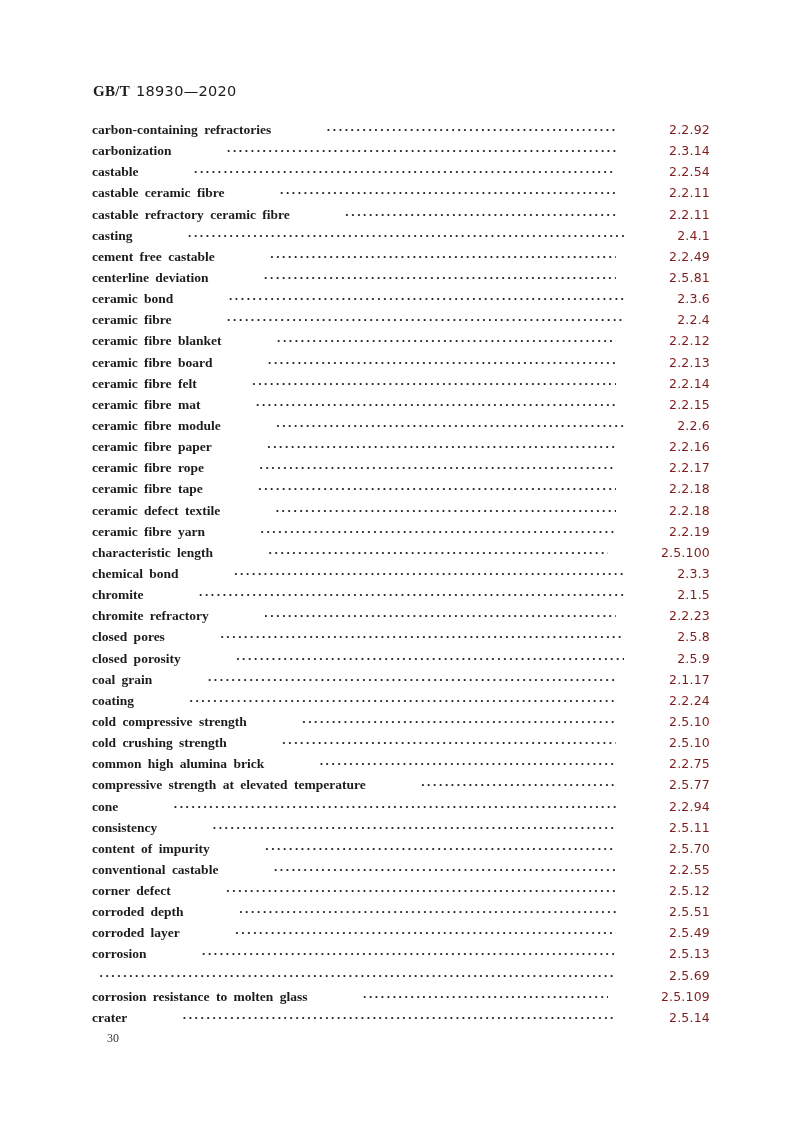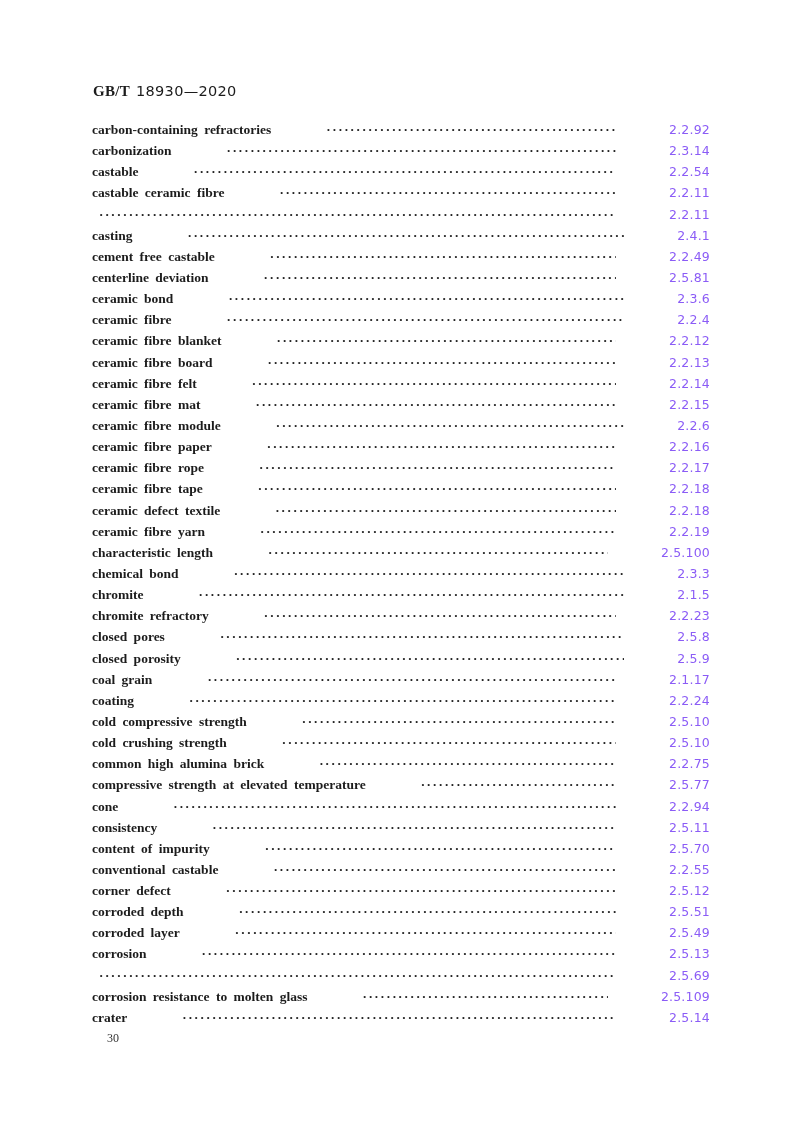--- a/index.html
+++ b/index.html
@@ -66,21 +66,21 @@
     margin: 0 5px 0 7px;
     color: #222222;
     min-width: 10px;
   }
   .section-num {
     flex: 0 0 auto;
     font-family: "DejaVu Sans", sans-serif;
     font-size: 12.5px;
     letter-spacing: 0.2px;
     text-align: right;
-    color: #8b5cf6;
+    color: #7f1d1d;
   }
   .page-number {
     position: absolute;
     left: 107px;
     top: 1031px;
     font-family: "Liberation Serif", serif;
     font-size: 12px;
     color: #333333;
   }
 </style>
@@ -108,20 +108,21 @@
       <span class="term">castable</span>
       <span class="leader">············································································································································································································································································································</span>
       <span class="section-num">2.2.54</span>
     </div>
       <div class="index-row">
       <span class="term">castable ceramic fibre</span>
       <span class="leader">············································································································································································································································································································</span>
       <span class="section-num">2.2.11</span>
     </div>
       <div class="index-row">
+      <span class="term">castable refractory ceramic fibre</span>
       <span class="leader">············································································································································································································································································································</span>
       <span class="section-num">2.2.11</span>
     </div>
       <div class="index-row">
       <span class="term">casting</span>
       <span class="leader">············································································································································································································································································································</span>
       <span class="section-num">2.4.1</span>
     </div>
       <div class="index-row">
       <span class="term">cement free castable</span>

